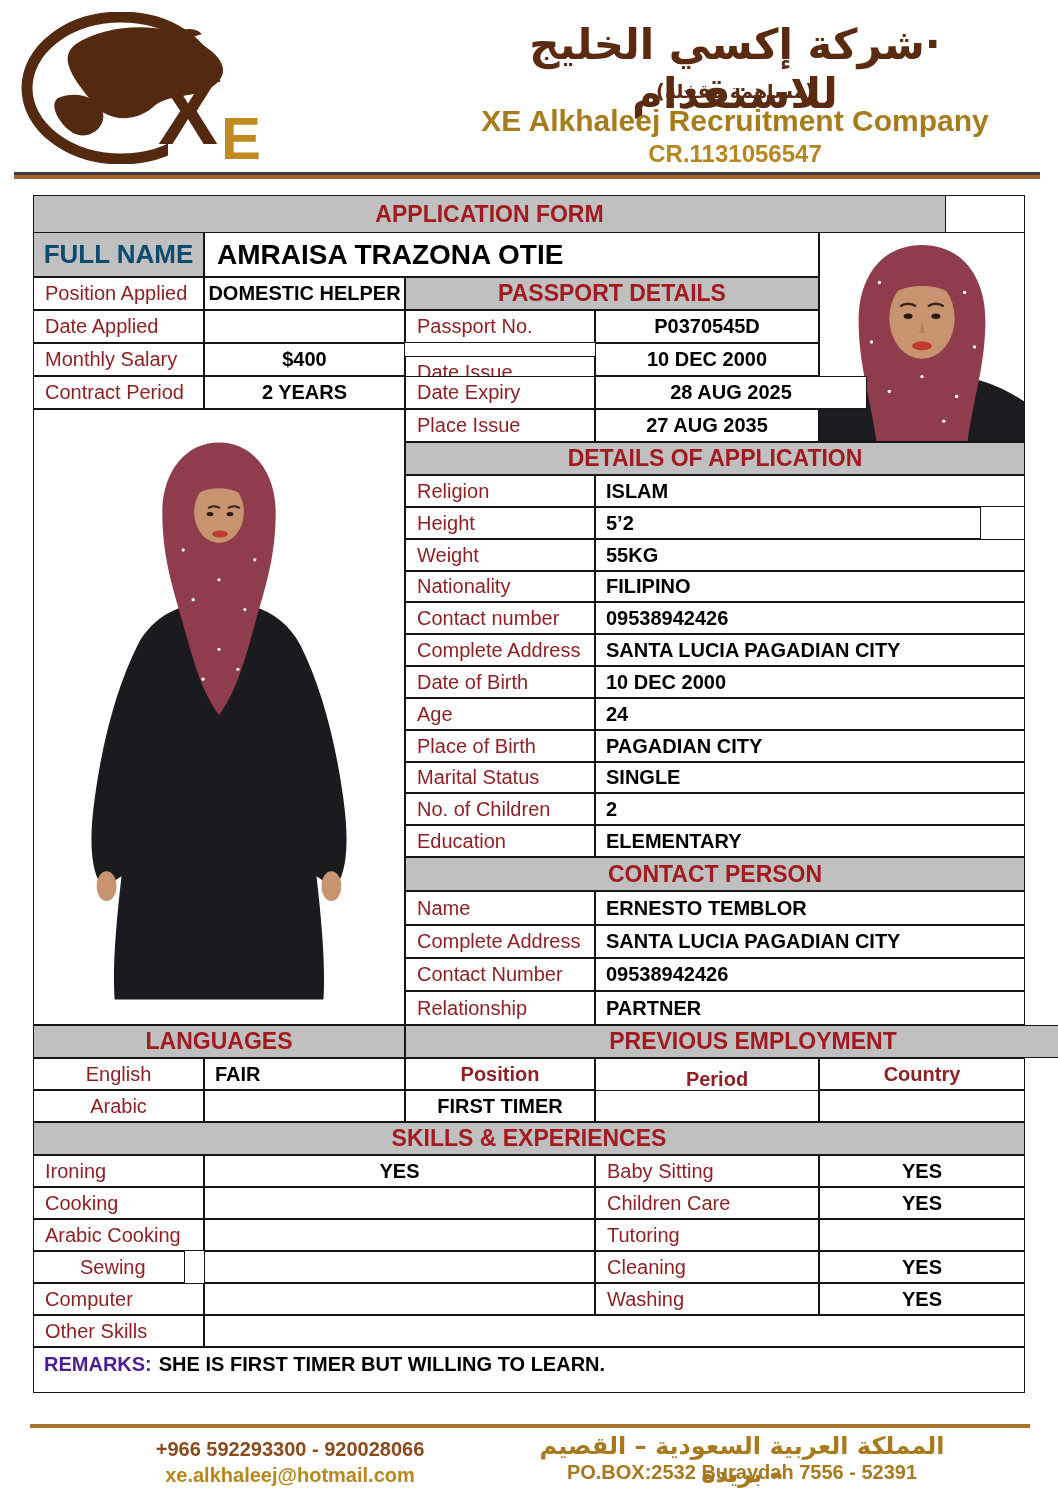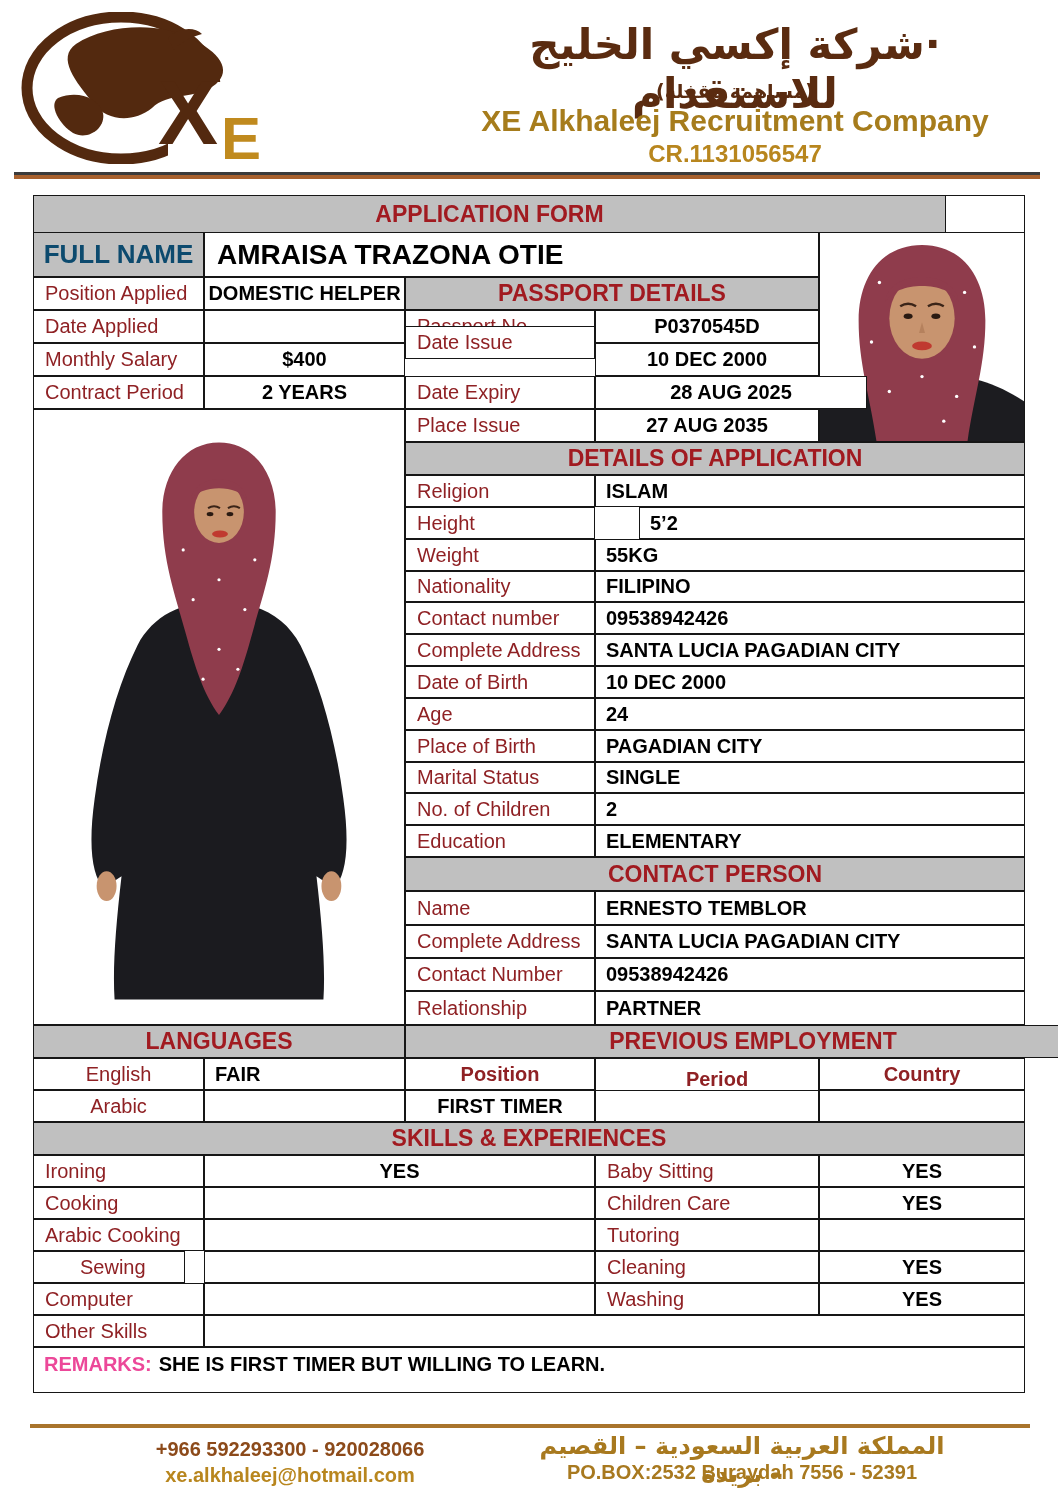--- a/index.html
+++ b/index.html
@@ -23,21 +23,21 @@
   .lblgray{background:#C0C0C0;color:#0c4a6e;font-weight:bold;font-size:26px;justify-content:center;}
   .lbl{color:#8F2124;font-size:20px;padding-left:11px;}
   .val{font-weight:bold;font-size:20px;padding-left:10px;}
   .valc{font-weight:bold;font-size:20px;justify-content:center;}
   .name-val{font-weight:bold;font-size:28px;padding-left:12px;}
   .langname{color:#8F2124;font-size:20px;justify-content:center;}
   .colhdr{color:#8F2124;font-weight:bold;font-size:20px;justify-content:center;}
   .photo-cell{padding:0;}
   .photo-cell svg{display:block;width:100%;height:100%;}
   .remarks{align-items:flex-start;padding:5px 0 0 10px;font-size:20px;font-weight:bold;}
-  .rem-lbl{color:#ec4899;margin-right:7px;}
+  .rem-lbl{color:#4c1d95;margin-right:7px;}
   .frame{position:absolute;left:33px;top:195px;width:992px;height:1198px;border:1px solid #161616;box-sizing:border-box;}
   
   .sep2{left:30px;top:1424px;width:1000px;height:4px;background:#A9742C;}
   .f-phone{left:80px;top:1438px;width:420px;text-align:center;font-size:20px;font-weight:bold;color:#8C4A1A;}
   .f-email{left:80px;top:1464px;width:420px;text-align:center;font-size:20px;font-weight:bold;color:#B8861E;}
   .f-ar{left:532px;top:1432px;width:420px;text-align:center;direction:rtl;font-size:24px;font-weight:bold;color:#A8791F;
         font-family:"DejaVu Sans","Liberation Sans",sans-serif;}
   .f-po{left:532px;top:1461px;width:420px;text-align:center;font-size:20px;font-weight:bold;color:#A8791F;}
 </style>
 </head>
@@ -99,21 +99,21 @@
 
   <div class="cell lbl" style="left:33px;top:310px;width:171px;height:33px;">Date Applied</div>
   <div class="cell valc" style="left:204px;top:310px;width:201px;height:33px;"></div>
   <div class="cell lbl" style="left:33px;top:343px;width:171px;height:33px;">Monthly Salary</div>
   <div class="cell valc" style="left:204px;top:343px;width:201px;height:33px;">$400</div>
   <div class="cell lbl" style="left:33px;top:376px;width:171px;height:33px;">Contract Period</div>
   <div class="cell valc" style="left:204px;top:376px;width:201px;height:33px;">2 YEARS</div>
 
   <div class="cell lbl" style="left:405px;top:310px;width:190px;height:33px;">Passport No.</div>
   <div class="cell valc" style="left:595px;top:310px;width:224px;height:33px;">P0370545D</div>
-  <div class="cell lbl" style="left:405px;top:326px;width:190px;height:33px;">Date Issue</div>
+  <div class="cell lbl" style="left:405px;top:356px;width:190px;height:33px;text-decoration:underline;">Date Issue</div>
   <div class="cell valc" style="left:595px;top:343px;width:224px;height:33px;">10 DEC 2000</div>
   <div class="cell lbl" style="left:405px;top:376px;width:190px;height:33px;">Date Expiry</div>
   <div class="cell valc" style="left:595px;top:376px;width:272px;height:33px;">28 AUG 2025</div>
   <div class="cell lbl" style="left:405px;top:409px;width:190px;height:33px;">Place Issue</div>
   <div class="cell valc" style="left:595px;top:409px;width:224px;height:33px;">27 AUG 2035</div>
 
   <div class="cell photo-cell" style="left:33px;top:409px;width:372px;height:616px;">
     <svg viewBox="0 0 372 616">
       <rect width="372" height="616" fill="#ffffff"></rect>
       <path d="M186,192 C148,192 120,206 104,236 C84,276 69,330 61,390 C54,440 59,468 70,480 L88,468 C82,520 79,560 81,592 L291,592 C293,560 290,520 284,468 L302,480 C313,468 318,440 311,390 C303,330 288,276 268,236 C252,206 224,192 186,192 Z" fill="#1b1b1f"></path>
@@ -136,21 +136,21 @@
       <circle cx="205" cy="260" r="1.6" fill="#fff"></circle>
         <circle cx="186" cy="170" r="1.6" fill="#fff"></circle>
     </svg>
   </div>
 
   <div class="cell band" style="left:405px;top:442px;width:620px;height:33px;">DETAILS OF APPLICATION</div>
 
   <div class="cell lbl" style="left:405px;top:475px;width:190px;height:32px;">Religion</div>
   <div class="cell val" style="left:595px;top:475px;width:430px;height:32px;">ISLAM</div>
   <div class="cell lbl" style="left:405px;top:507px;width:190px;height:32px;">Height</div>
-  <div class="cell val" style="left:595px;top:507px;width:386px;height:32px;margin-left:44px;">5’2</div>
+  <div class="cell val" style="left:595px;top:507px;width:386px;height:32px;">5’2</div>
   <div class="cell lbl" style="left:405px;top:539px;width:190px;height:32px;">Weight</div>
   <div class="cell val" style="left:595px;top:539px;width:430px;height:32px;">55KG</div>
   <div class="cell lbl" style="left:405px;top:571px;width:190px;height:31px;">Nationality</div>
   <div class="cell val" style="left:595px;top:571px;width:430px;height:31px;">FILIPINO</div>
   <div class="cell lbl" style="left:405px;top:602px;width:190px;height:32px;">Contact number</div>
   <div class="cell val" style="left:595px;top:602px;width:430px;height:32px;">09538942426</div>
   <div class="cell lbl" style="left:405px;top:634px;width:190px;height:32px;">Complete Address</div>
   <div class="cell val" style="left:595px;top:634px;width:430px;height:32px;">SANTA LUCIA PAGADIAN CITY</div>
   <div class="cell lbl" style="left:405px;top:666px;width:190px;height:32px;">Date of Birth</div>
   <div class="cell val" style="left:595px;top:666px;width:430px;height:32px;">10 DEC 2000</div>

